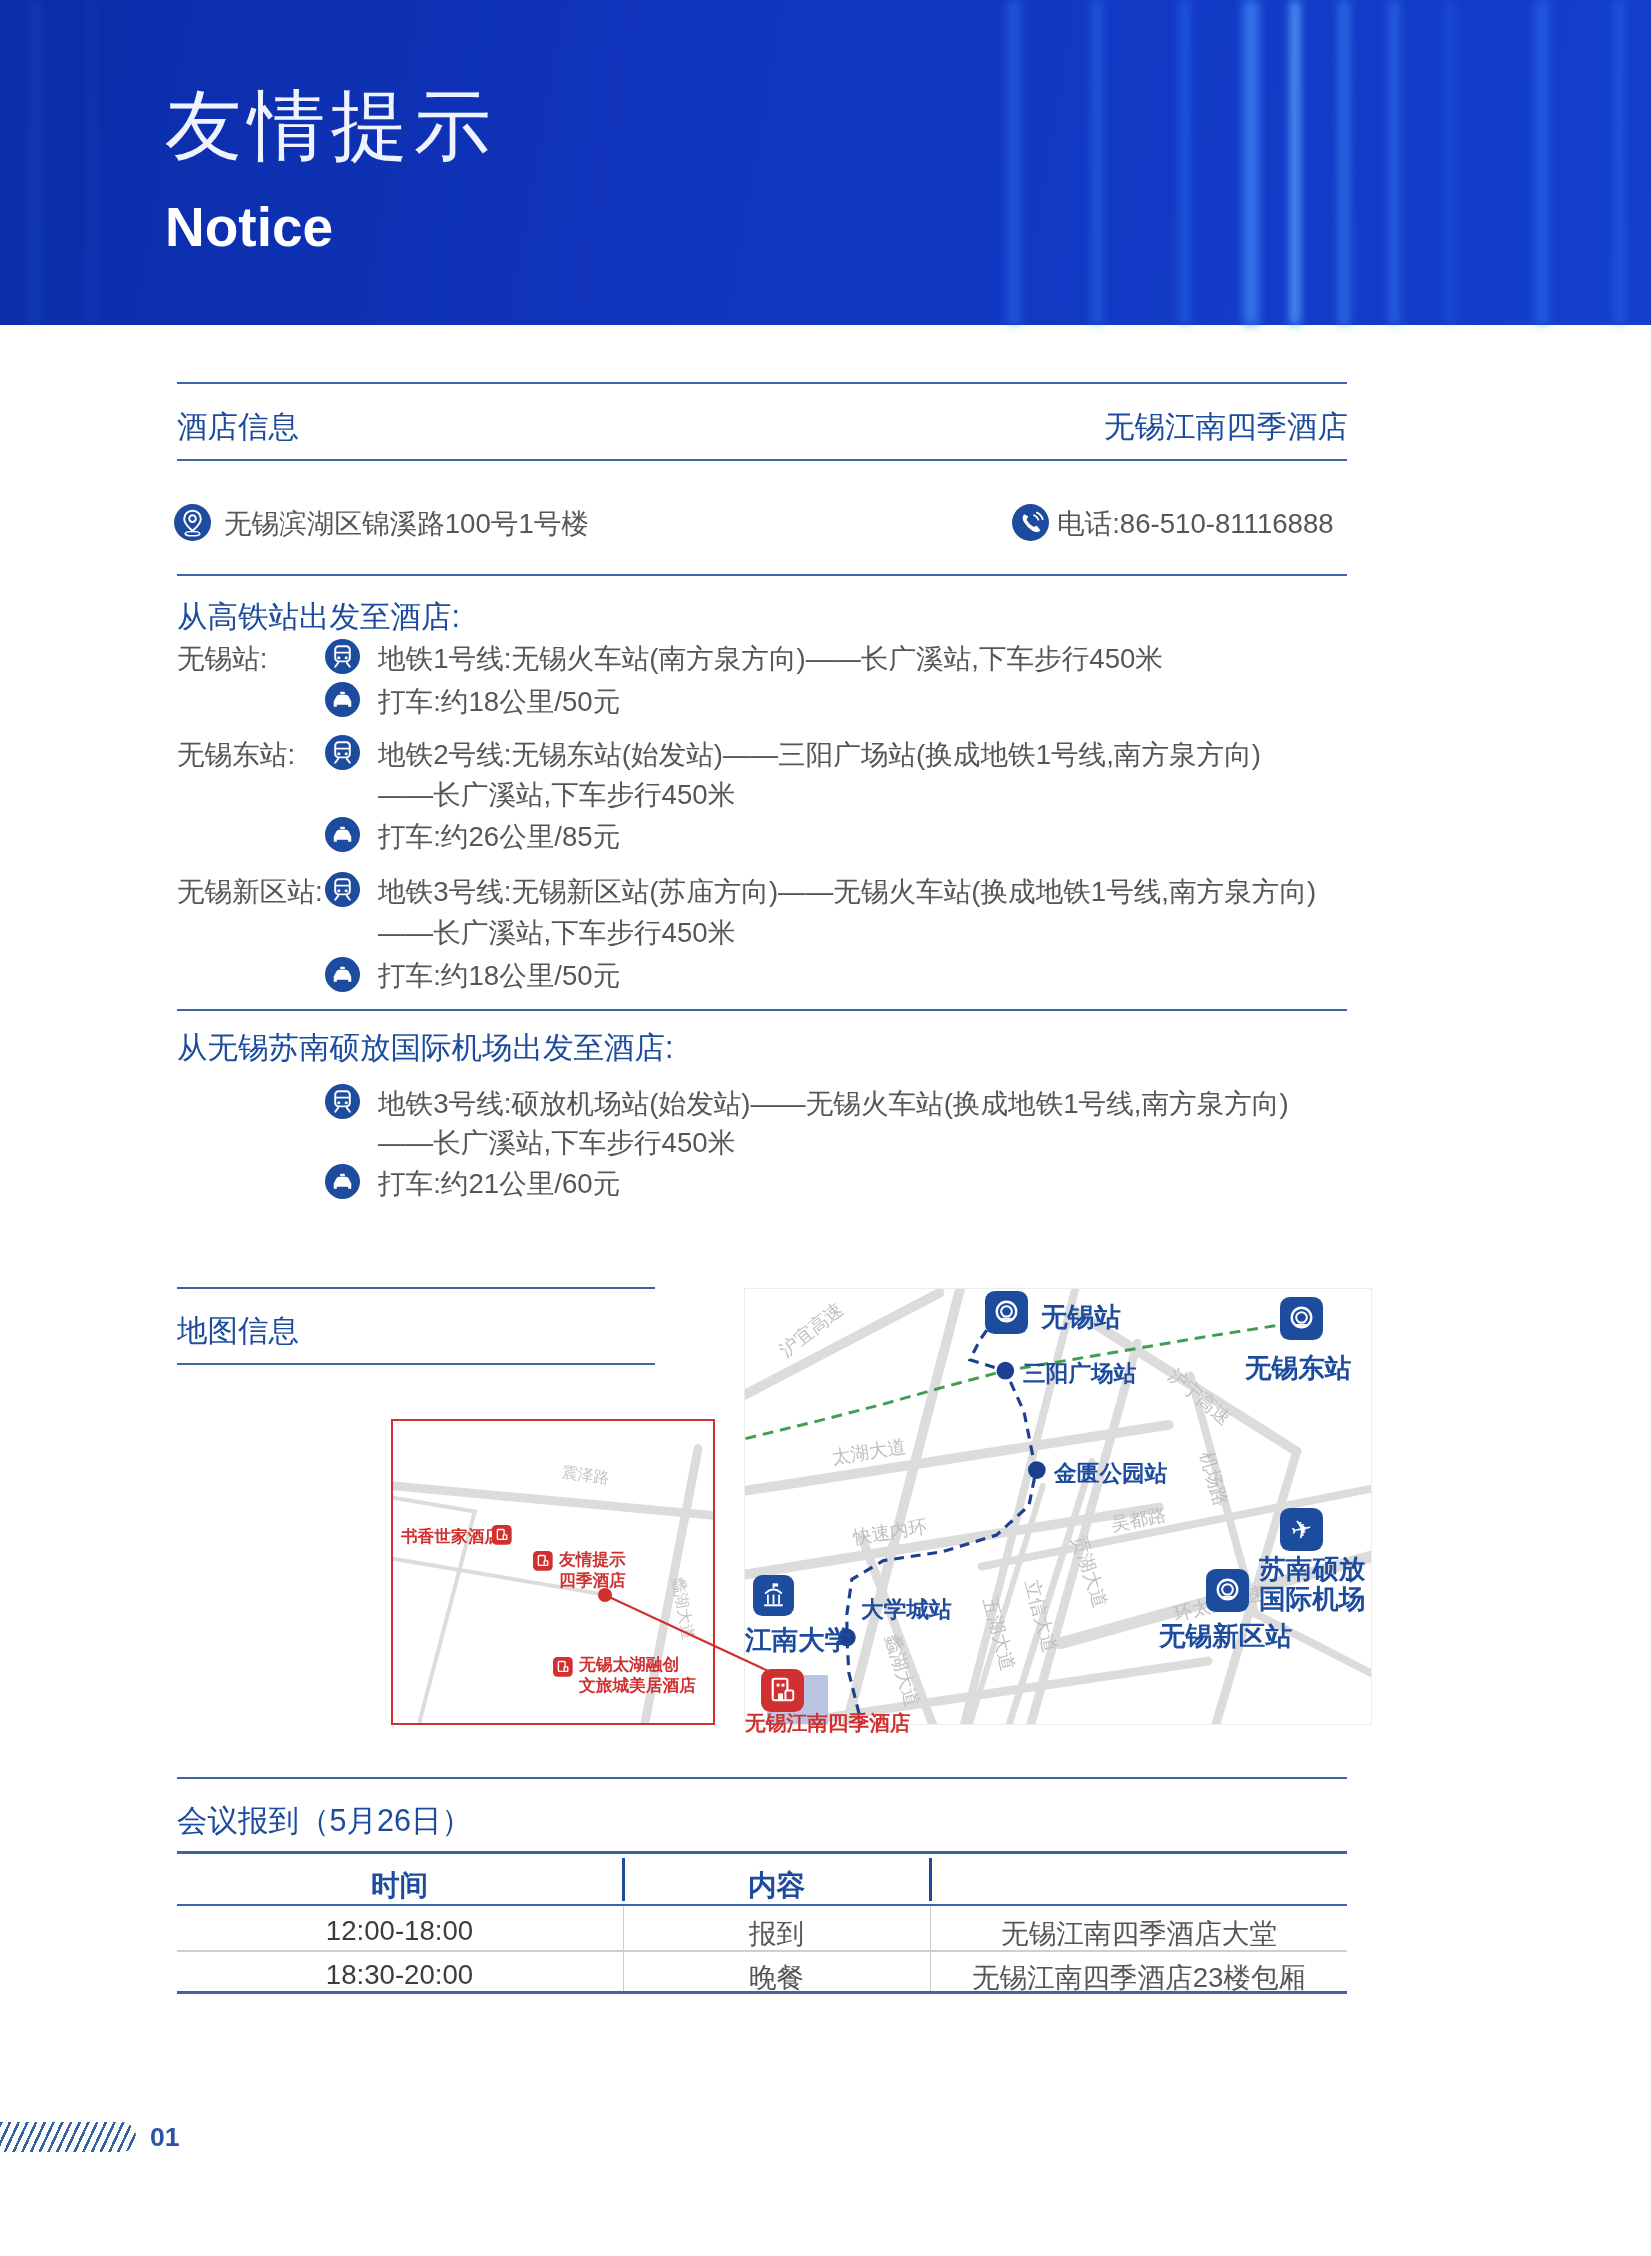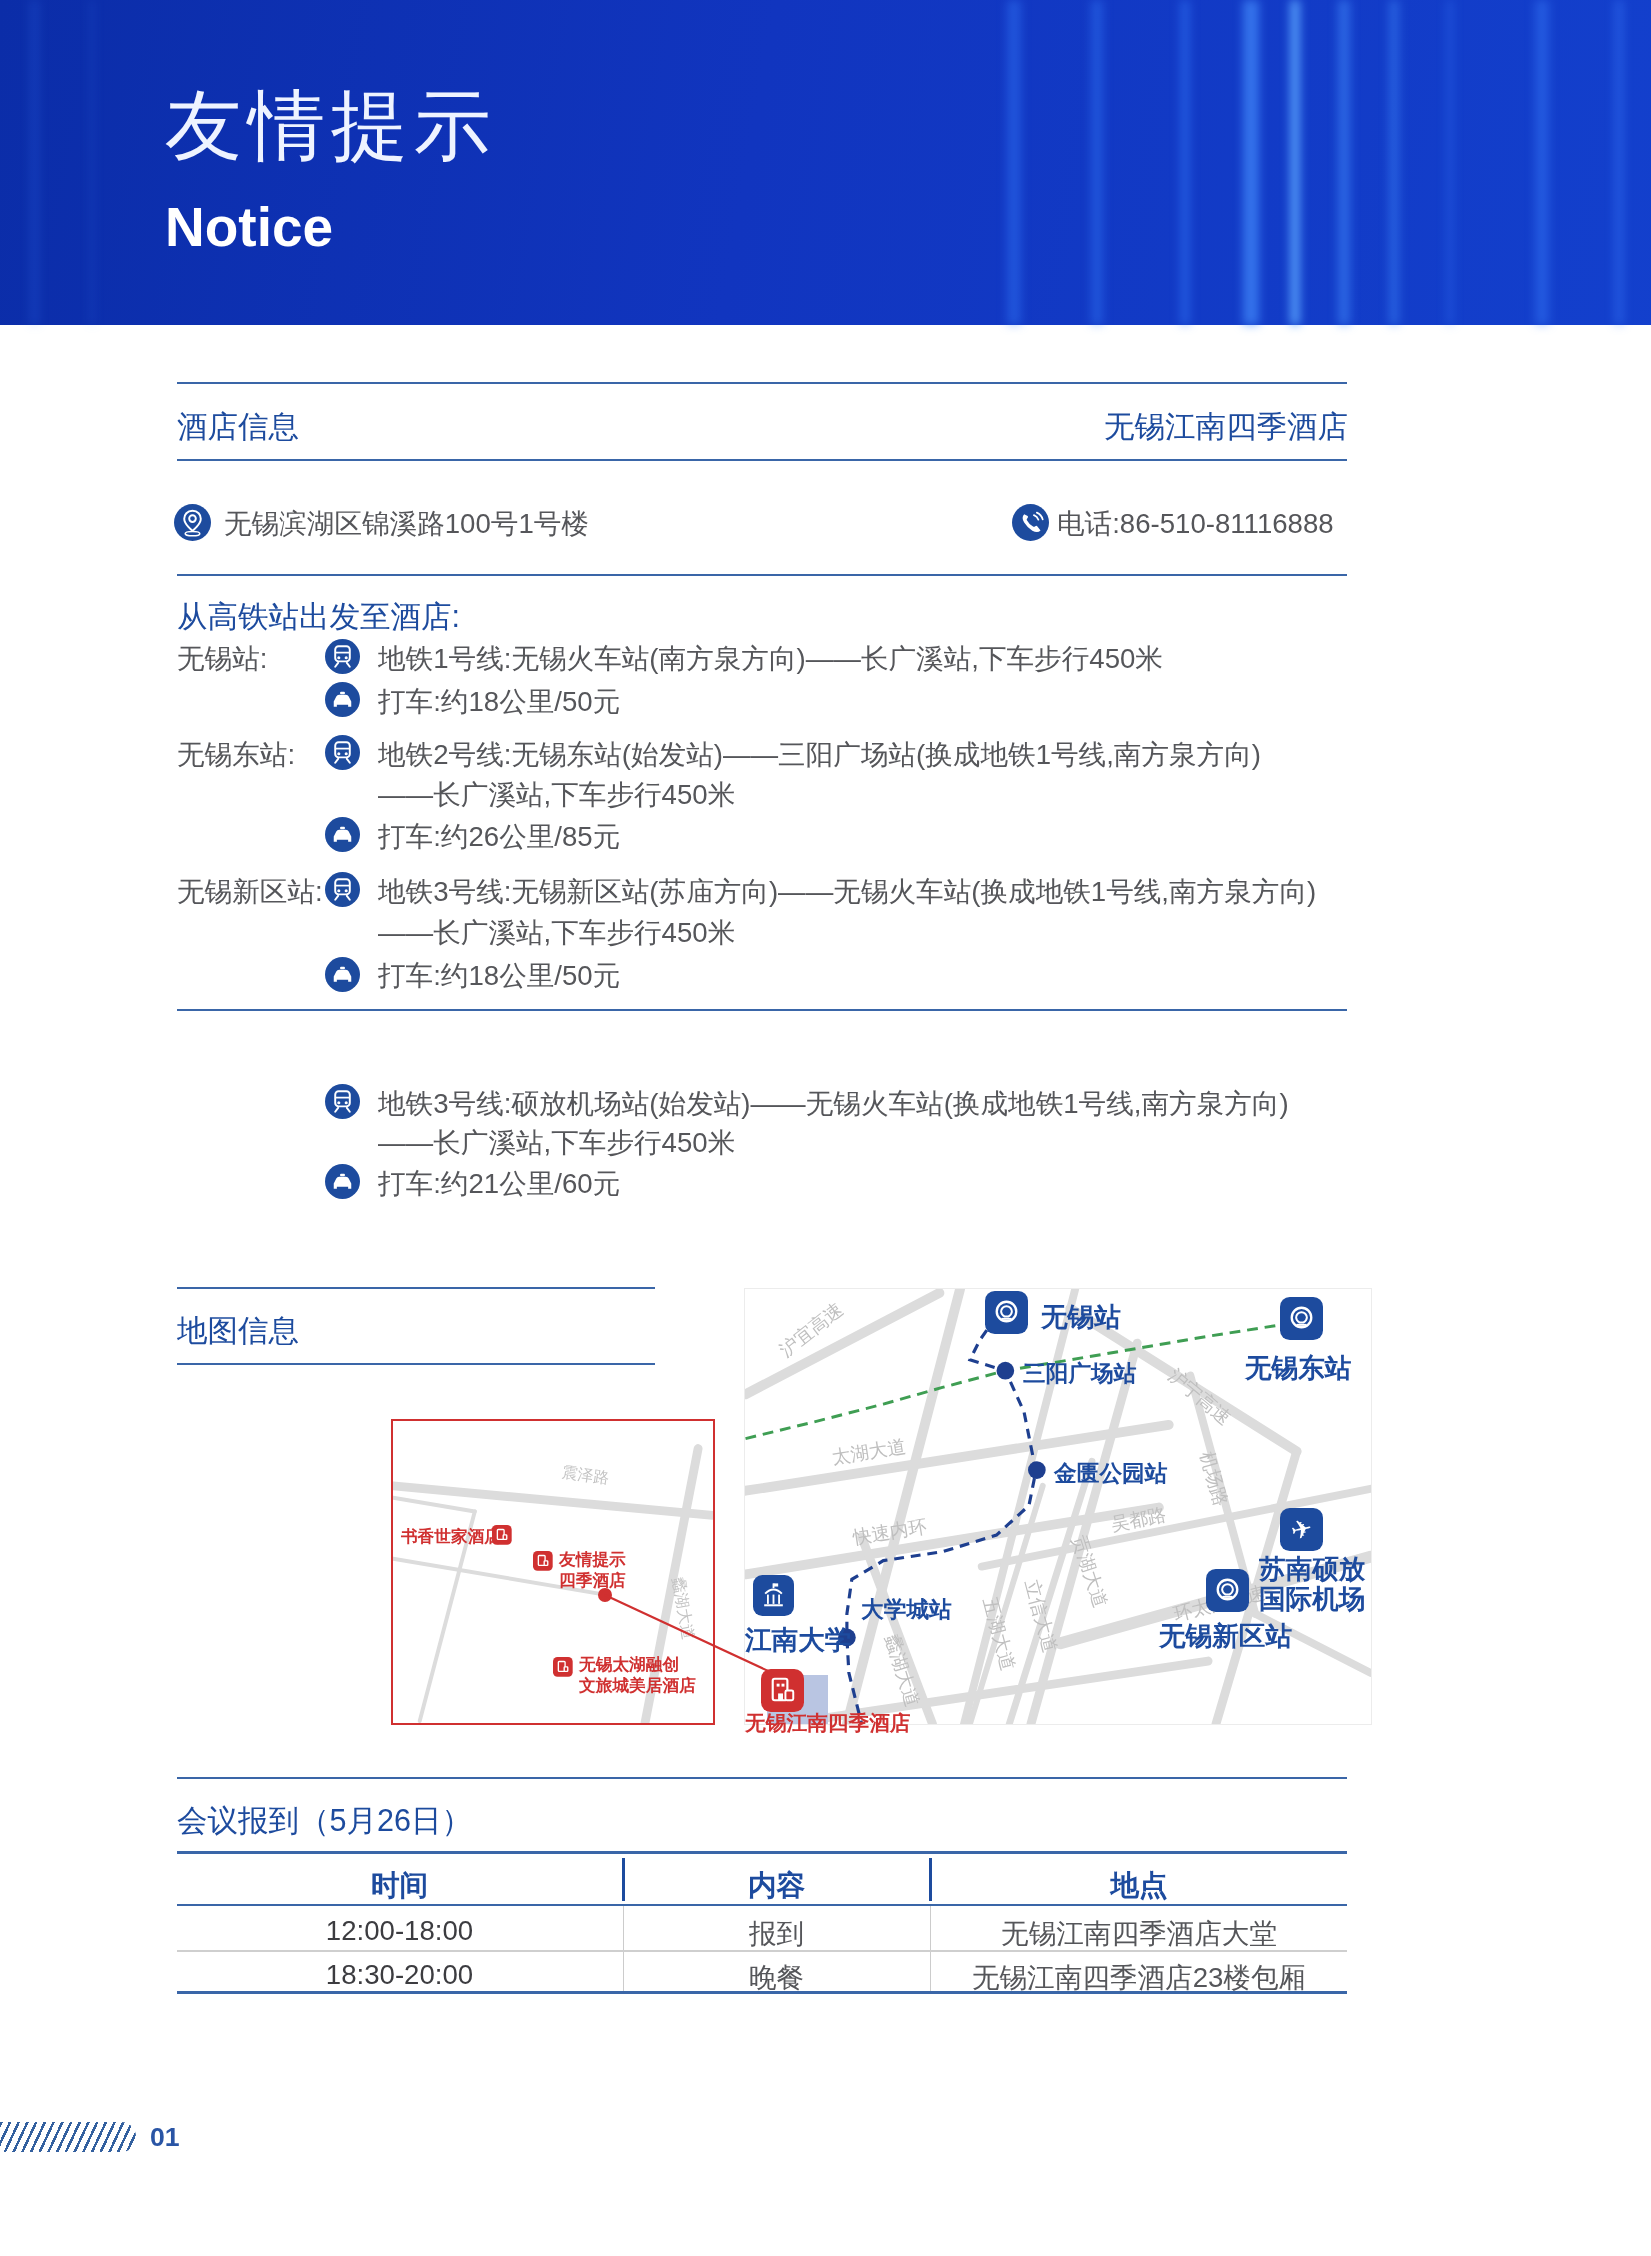--- a/index.html
+++ b/index.html
@@ -143,20 +143,21 @@
   <div class="body-text" style="left:378px;top:915px">——长广溪站,下车步行450米</div>
   <svg class="circle-icon" style="left:325px;top:957px" viewBox="0 0 36 36">
     <circle cx="18" cy="18" r="18" fill="#1d4b9e"></circle>
     <path d="M9 20 l2.6-5.2 q.9-1.8 2.9-1.8 h7 q2 0 2.9 1.8 L27 20 v5.5 h-3.2 v-2 H12.2 v2 H9 Z" fill="#fff"></path>
     <rect x="15.5" y="10" width="5" height="2.6" rx="1" fill="#fff"></rect>
   </svg>
   <div class="body-text" style="left:378px;top:958px">打车:约18公里/50元</div>
 
   <div class="hline" style="top:1009px"></div>
 
+  <div class="sec-title" style="left:177px;top:1028px">从无锡苏南硕放国际机场出发至酒店:</div>
   <svg class="circle-icon" style="left:325px;top:1084px" viewBox="0 0 36 36">
     <circle cx="18" cy="18" r="18" fill="#1d4b9e"></circle>
     <rect x="10.5" y="7.5" width="15" height="15.5" rx="3.5" fill="none" stroke="#fff" stroke-width="2"></rect>
     <line x1="10.5" y1="14" x2="25.5" y2="14" stroke="#fff" stroke-width="1.8"></line>
     <circle cx="14.2" cy="19.3" r="1.6" fill="#fff"></circle>
       <circle cx="21.8" cy="19.3" r="1.6" fill="#fff"></circle>
     <line x1="13.5" y1="24.5" x2="10.5" y2="28.5" stroke="#fff" stroke-width="2" stroke-linecap="round"></line>
     <line x1="22.5" y1="24.5" x2="25.5" y2="28.5" stroke="#fff" stroke-width="2" stroke-linecap="round"></line>
   </svg>
   <div class="body-text" style="left:378px;top:1086px">地铁3号线:硕放机场站(始发站)——无锡火车站(换成地铁1号线,南方泉方向)</div>
@@ -311,21 +312,20 @@
   <svg class="overlay-svg" viewBox="0 0 1677 2291" width="1652" height="2257">
     <line x1="614" y1="1619" x2="788" y2="1700" stroke="#d03030" stroke-width="2.2"></line>
   </svg>
 
   <div class="hline" style="top:1777px"></div>
   <div class="sec-title" style="left:177px;top:1801px">会议报到（5月26日）</div>
 
   <div class="hline3" style="top:1851px"></div>
   <div class="tbl-head" style="left:177px;top:1866px;width:445px">时间</div>
   <div class="tbl-head" style="left:623px;top:1866px;width:307px">内容</div>
-  <div class="tbl-head" style="left:930px;top:1866px;width:418px">地点</div>
   <div class="vsep-blue" style="left:622px;top:1858px"></div>
   <div class="vsep-blue" style="left:929px;top:1858px"></div>
   <div class="hline" style="top:1904px"></div>
 
   <div class="vsep-gray" style="left:623px;top:1906px;height:85px"></div>
   <div class="vsep-gray" style="left:930px;top:1906px;height:85px"></div>
 
   <div class="tbl-cell tbl-time" style="left:177px;top:1915px;width:445px">12:00-18:00</div>
   <div class="tbl-cell" style="left:623px;top:1915px;width:307px">报到</div>
   <div class="tbl-cell" style="left:930px;top:1915px;width:418px">无锡江南四季酒店大堂</div>

